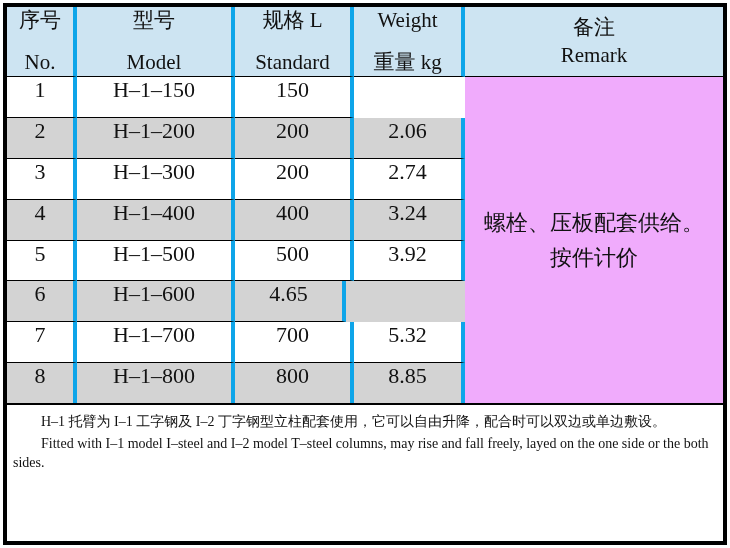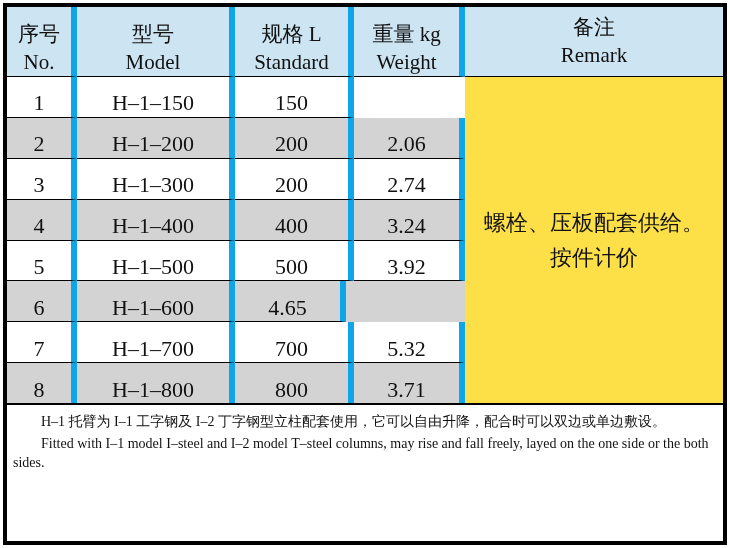--- a/index.html
+++ b/index.html
@@ -40,22 +40,22 @@
 
   .header-row {
     flex: 0 0 70px;
     background: #cde4f2;
   }
 
   .cell {
     display: flex;
     flex-direction: column;
     align-items: center;
-    justify-content: flex-end;
-    border-right: 6px solid #0ea5e9;
+    justify-content: space-between;
+    border-right: 4px solid #0ea5e9;
     border-bottom: 1px solid #000000;
     font-size: 22px;
     line-height: 1.2;
     text-align: center;
   }
 
   .header-cell { font-size: 21px; line-height: 1.3; }
 
   .col-no       { width: 70px;  }
   .col-model    { width: 158px; }
@@ -85,21 +85,21 @@
   }
   .remark-body {
     flex: 1 1 auto;
     display: flex;
     flex-direction: column;
     align-items: center;
     justify-content: center;
     font-size: 22px;
     line-height: 1.6;
     text-align: center;
-    background: #fde047;
+    background: #f0abfc;
   }
 
   .notes {
     flex: 1 1 auto;
     padding: 4px 8px 4px 6px;
     overflow: hidden;
   }
   .notes p {
     margin: 4px 0 0 0;
     text-indent: 2em;
@@ -124,22 +124,22 @@
           </div>
           <div class="cell col-model header-cell">
             <div>型号</div>
             <div>Model</div>
           </div>
           <div class="cell col-standard header-cell">
             <div>规格 L</div>
             <div>Standard</div>
           </div>
           <div class="cell col-weight header-cell">
+            <div>Weight</div>
             <div>重量 kg</div>
-            <div>Weight</div>
           </div>
         </div>
 
         <div class="table-body">
             <div class="row data-row">
             <div class="cell col-no">1</div>
             <div class="cell col-model">H–1–150</div>
             <div class="cell col-standard">150</div>
           </div>
             <div class="row data-row">
@@ -174,21 +174,21 @@
             <div class="row data-row">
             <div class="cell col-no">7</div>
             <div class="cell col-model">H–1–700</div>
             <div class="cell col-standard">700</div>
             <div class="cell col-weight">5.32</div>
           </div>
             <div class="row data-row">
             <div class="cell col-no">8</div>
             <div class="cell col-model">H–1–800</div>
             <div class="cell col-standard">800</div>
-            <div class="cell col-weight">3.71</div>
+            <div class="cell col-weight">8.85</div>
           </div>
           </div>
 
       </div>
 
       <div class="remark-col">
         <div class="remark-header">
           <div>备注</div>
           <div>Remark</div>
         </div>

